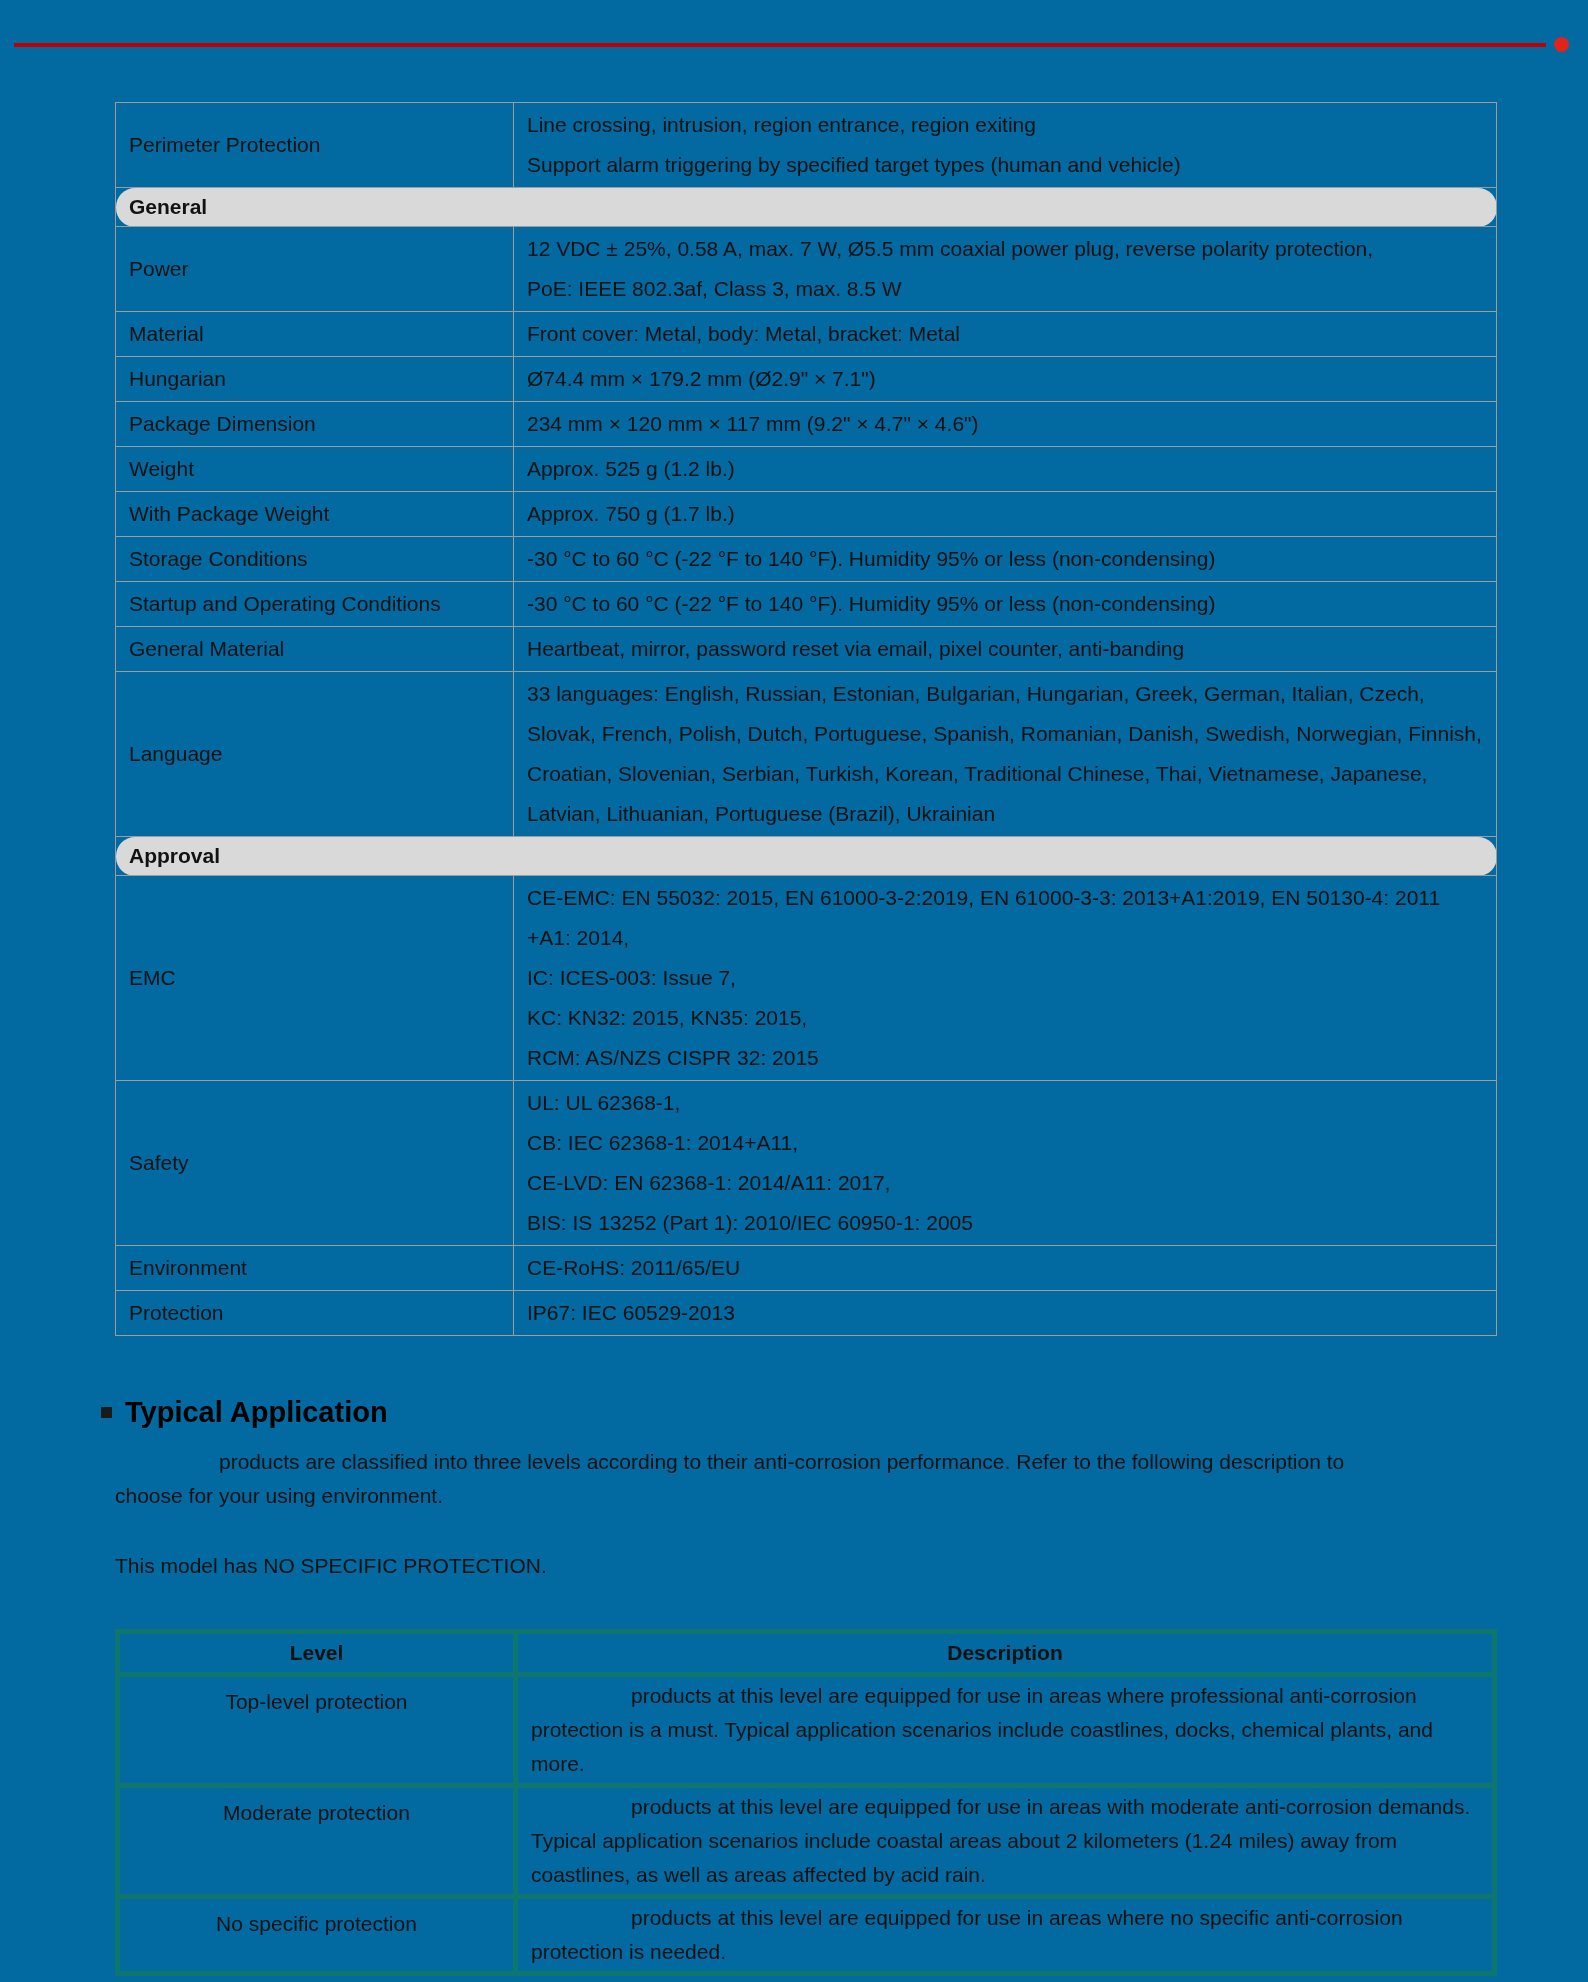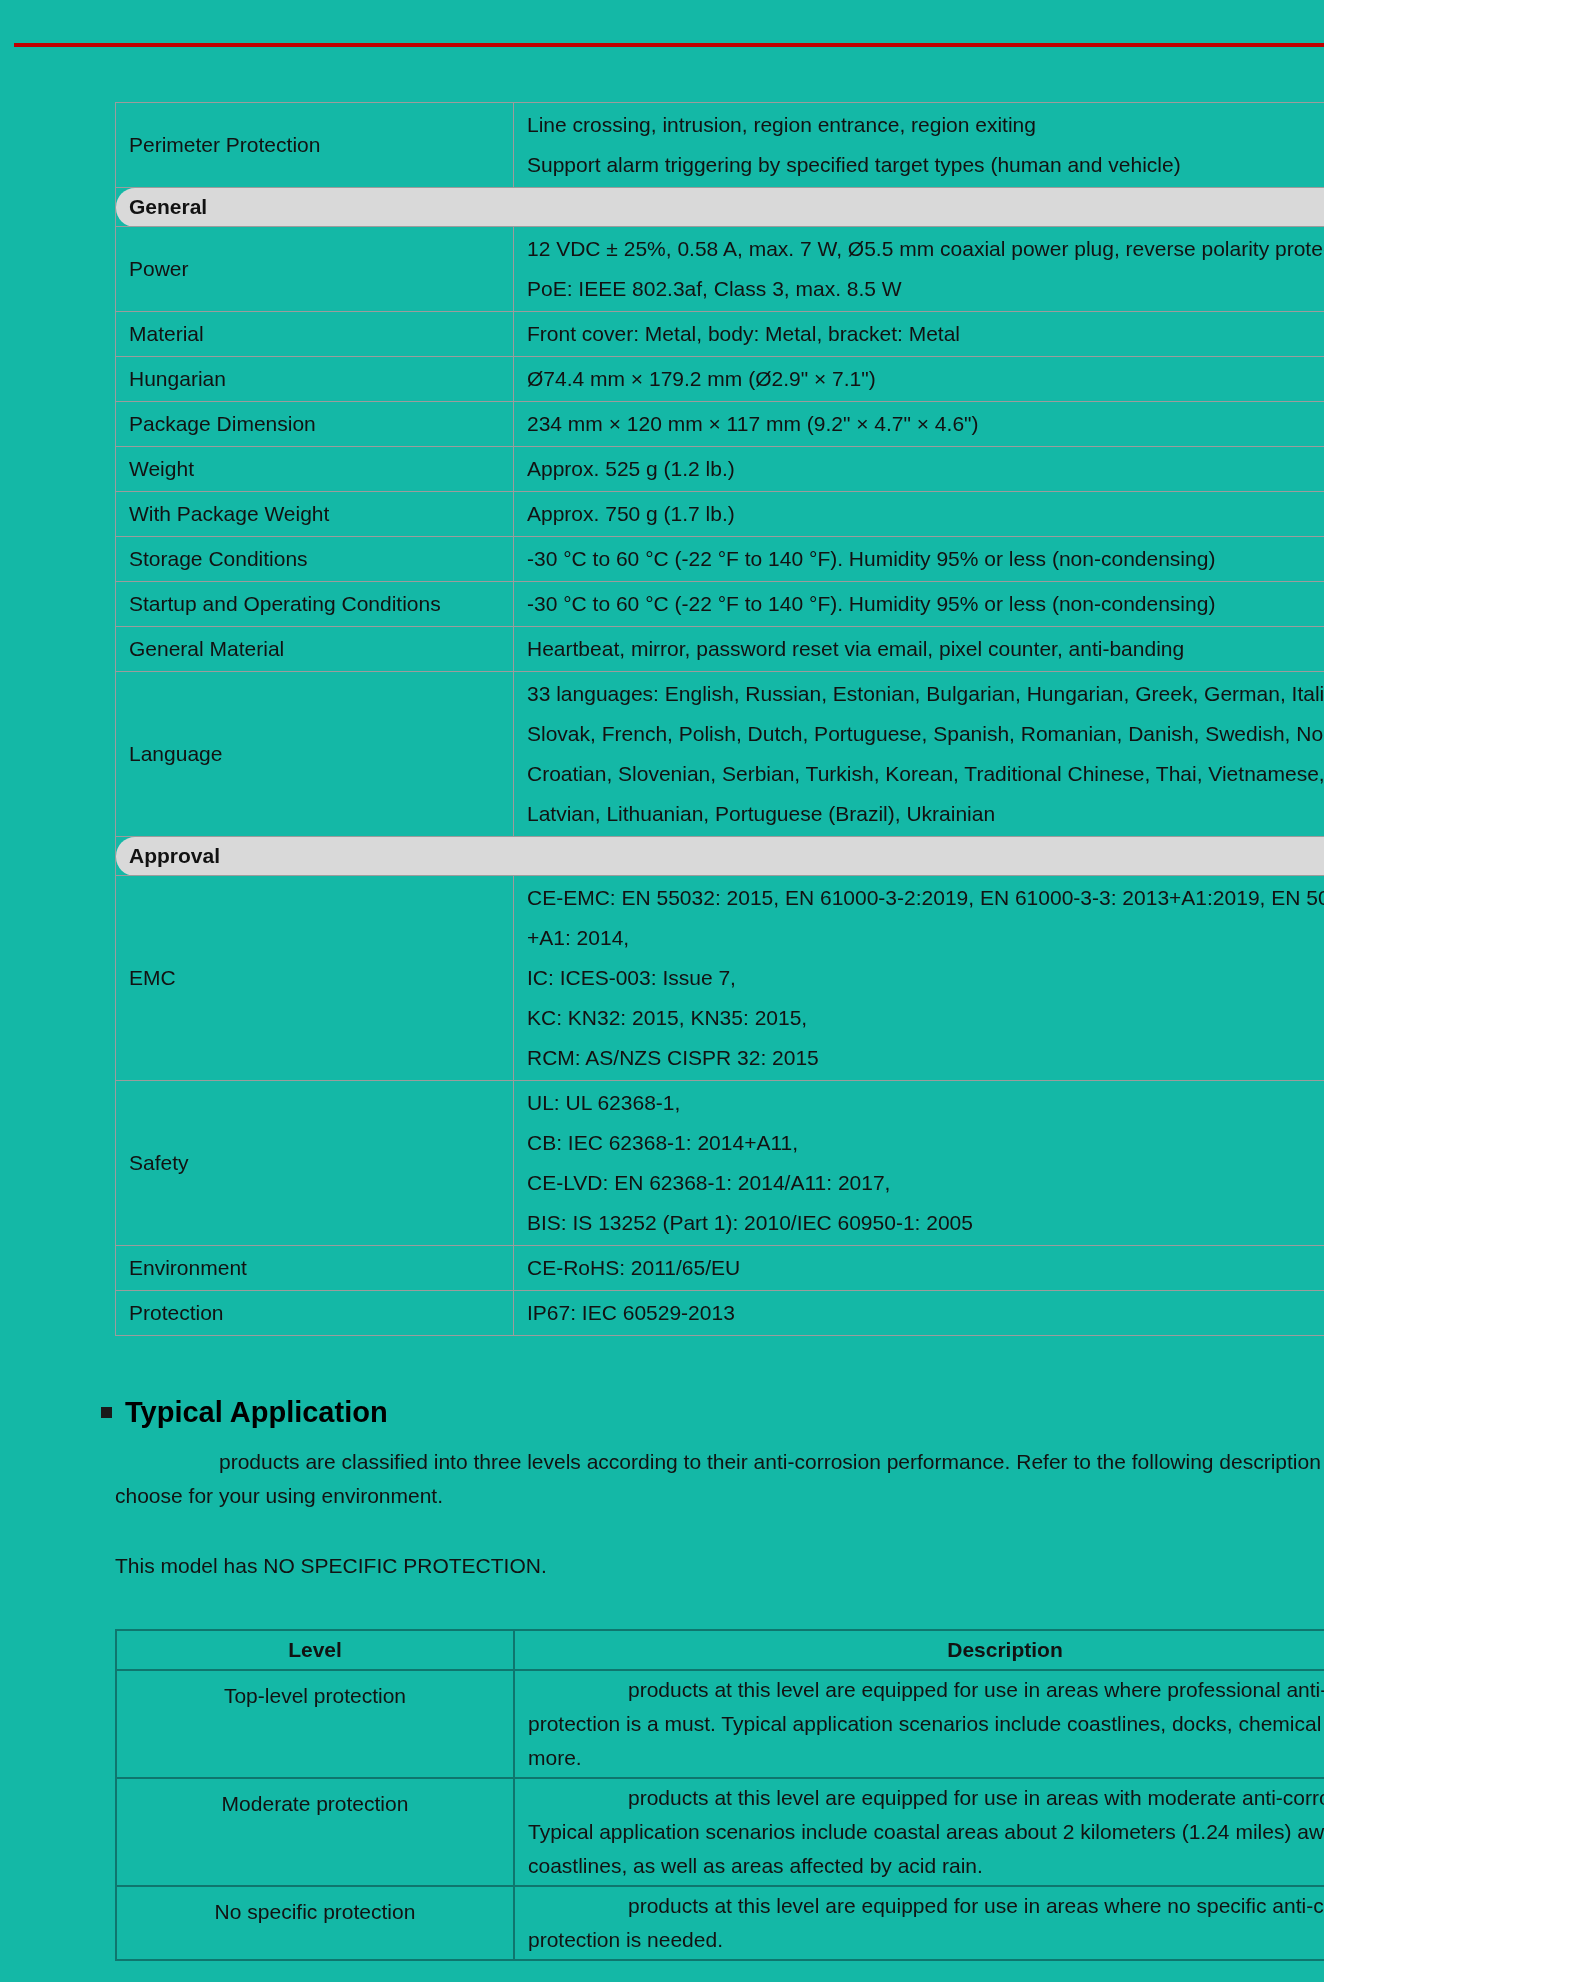--- a/index.html
+++ b/index.html
@@ -1,21 +1,21 @@
 <!DOCTYPE html>
 <html><head>
 <meta charset="utf-8">
 <style>
   * { box-sizing: border-box; }
   html, body { margin: 0; padding: 0; background: #ffffff; }
   .page {
     position: relative;
-    width: 1324px;
+    width: 1588px;
     height: 1982px;
-    background: #14b8a6;
+    background: #0369a1;
     font-family: "Liberation Sans", sans-serif;
     color: #121212;
     overflow: hidden;
   }
   .rule-line {
     position: absolute;
     left: 14px;
     top: 43px;
     width: 1532px;
     height: 4px;
@@ -69,21 +69,21 @@
     background: #1a1a1a;
     margin-right: 13px;
     flex: 0 0 auto;
   }
   .para { font-size: 21px; line-height: 34px; margin: 0; color: #121212; }
   .intro { text-indent: 104px; width: 1300px; margin-bottom: 36px; }
   .note  { margin-bottom: 46px; }
 
   .level-table { font-size: 21px; }
   .level-table th, .level-table td {
-    border: 2px solid #0f766e;
+    border: 5px solid #0f766e;
     line-height: 34px;
     word-wrap: break-word;
   }
   .level-table th { font-weight: 700; text-align: center; padding: 2px 12px; }
   .level-table td.level-cell { text-align: center; vertical-align: top; padding: 8px 12px; }
   .level-table td.desc-cell  { vertical-align: top; padding: 2px 13px; text-indent: 100px; }
 </style>
 </head>
 <body>
 

